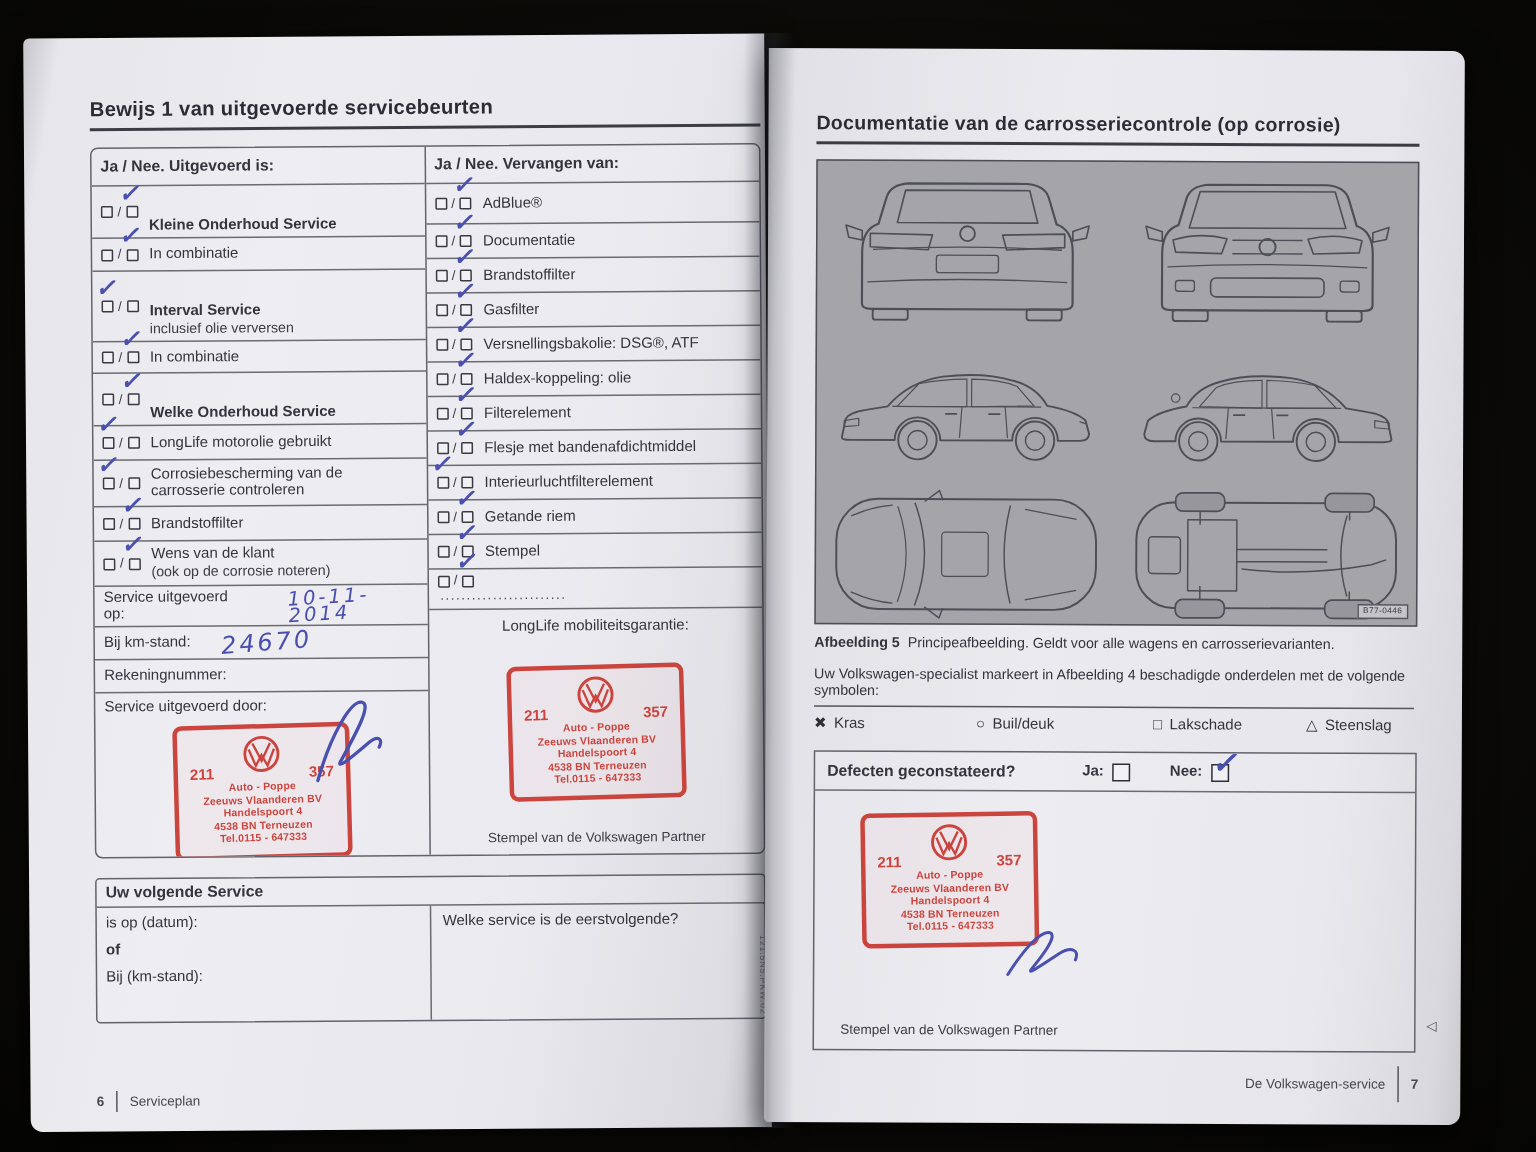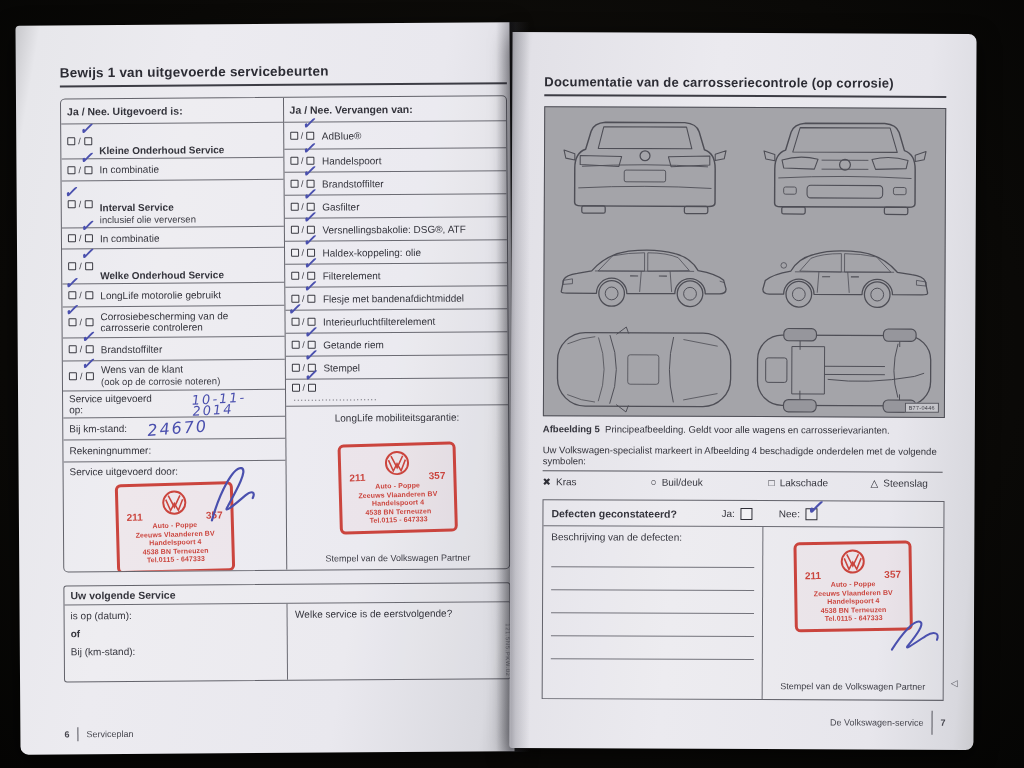--- a/index.html
+++ b/index.html
@@ -119,21 +119,21 @@
   .fig-caption b { font-weight:bold; }
   .sym-intro { margin-top:10px; font-size:9.5px; border-bottom:1px solid #55555d; padding-bottom:4px; }
   .sym-row { display:flex; margin-top:5px; font-size:10px; }
   .sym-item { display:flex; align-items:center; gap:5px; }
   .sym-item:nth-child(1){ width:108px; } .sym-item:nth-child(2){ width:118px; } .sym-item:nth-child(3){ width:102px; }
   .sym-glyph { font-size:10px; color:#2e2e36; }
   
   .def-box { position:relative; margin-top:12px; width:402px; border:1px solid #63636b; background:rgba(255,255,255,.10); }
   .def-hdr { display:flex; align-items:center; border-bottom:1px solid #6b6b73; padding:5px 8px; min-height:26px; }
   .def-q { font-weight:bold; font-size:10.5px; width:170px; }
-  .def-ans { display:flex; align-items:center; gap:6px; margin-right:26px; font-size:10px; font-weight:normal; }
+  .def-ans { display:flex; align-items:center; gap:6px; margin-right:26px; font-size:10px; font-weight:bold; }
   .def-bx { position:relative; width:12px; height:12px; border:1.6px solid #2e2e36; background:rgba(255,255,255,.3); }
   .def-bx .tick2 { display:none; position:absolute; left:-1px; top:-14px; }
   .def-bx .tick2::before { content:"✓"; color:#4a50ae; font-size:20px; font-weight:bold; font-style:italic; }
   .def-bx.check-nee .tick2 { display:block; }
   .def-body { display:flex; min-height:172px; }
   .def-left { width:55%; border-right:1px solid #6b6b73; padding:5px 8px 0; }
   .def-left .dlabel { font-size:10px; margin-bottom:2px; }
   .dline { height:23px; border-bottom:1px solid #73737b; }
   .dline:last-child { border-bottom:none; }
   .def-right { width:45%; position:relative; display:flex; flex-direction:column; align-items:center; justify-content:flex-start; padding-top:14px; }
@@ -313,21 +313,21 @@
               </span>
           </div>
           <div class="row" style="min-height:23px">
             <span class="cb check-second">
                 <span class="bx"></span>
                 <span class="sl"></span>
                 <span class="bx"></span>
                 <span class="tick"></span>
               </span>
             <span class="lbl">
-                <span class="lbl-main">Handelspoort</span>
+                <span class="lbl-main">Documentatie</span>
               </span>
           </div>
           <div class="row" style="min-height:23px">
             <span class="cb check-second">
                 <span class="bx"></span>
                 <span class="sl"></span>
                 <span class="bx"></span>
                 <span class="tick"></span>
               </span>
             <span class="lbl">
@@ -610,29 +610,20 @@
             <span class="def-bx"></span>
           </span>
           <span class="def-ans">
             <span>Nee:</span>
             <span class="def-bx check-nee">
                 <span class="tick2"></span>
               </span>
           </span>
         </div>
         <div class="def-body">
-          <div class="def-left">
-            <div class="dlabel">Beschrijving van de defecten:</div>
-            <div class="dline"></div>
-            <div class="dline"></div>
-            <div class="dline"></div>
-            <div class="dline"></div>
-            <div class="dline"></div>
-            <div class="dline"></div>
-          </div>
           <div class="def-right">
             <div class="stamp-wrap">
               <div class="stamp">
                 <svg class="vw" width="26" height="26" viewBox="0 0 40 40">
                   <circle cx="20" cy="20" r="17" fill="none" stroke="#c8372f" stroke-width="3"></circle>
                   <path d="M11 9 L20 27 L29 9" fill="none" stroke="#c8372f" stroke-width="2.4"></path>
                   <path d="M7 15 L14 32 L20 21 L26 32 L33 15" fill="none" stroke="#c8372f" stroke-width="2.4"></path>
                 </svg>
                 <div class="nums">
                     <span>211</span>

